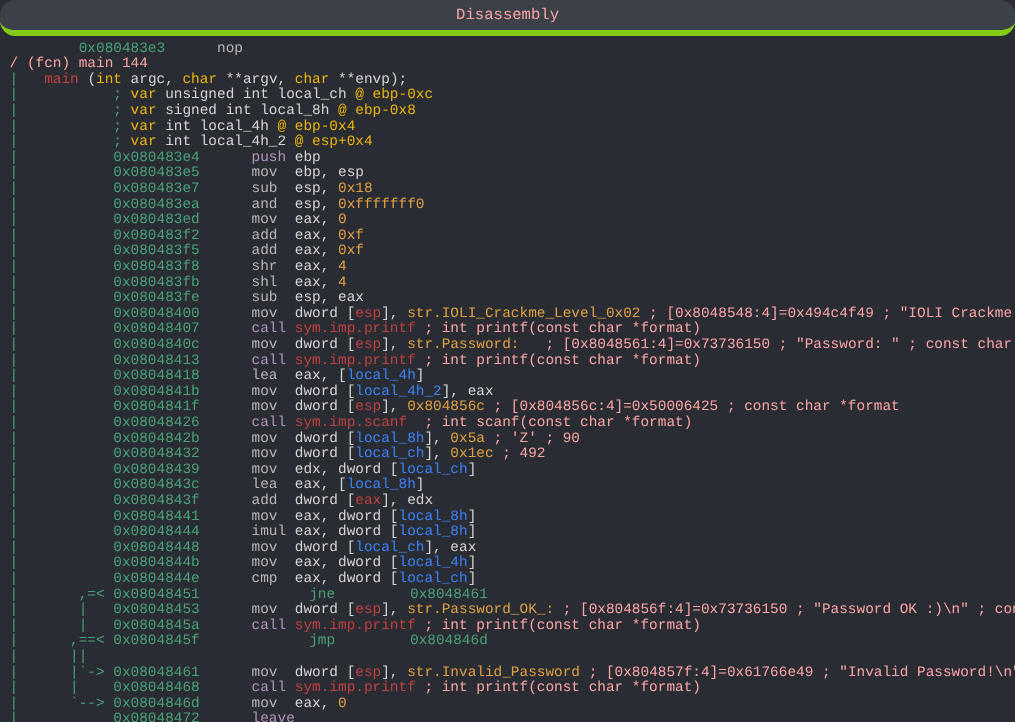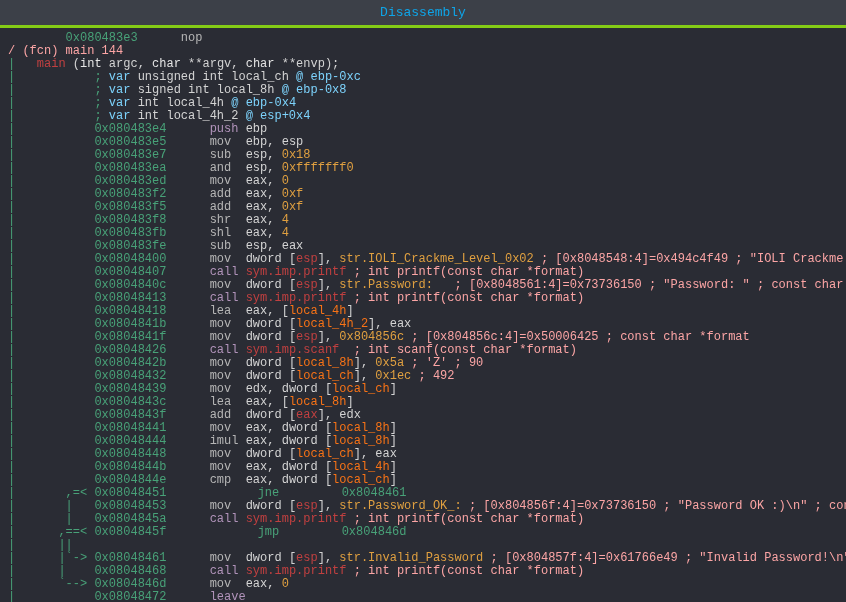--- a/index.html
+++ b/index.html
@@ -9,41 +9,42 @@
     font-family: 'Consolas', 'Monaco', 'Courier New', monospace;
     font-size: 12px;
     line-height: 13px;
     color: #c5c8c6;
     width: 846px;
     height: 602px;
     overflow: hidden;
   }
   .header {
     background: #3c4048;
-    color: #0ea5e9;
+    color: #fca5a5;
     text-align: center;
     padding: 6px 0;
     font-size: 13px;
-    border-bottom: 3px solid #84cc16;
+    border-bottom: 5px solid #84cc16;
+    border-radius: 13px;
   }
   .code {
     padding: 4px 8px;
     white-space: pre;
   }
   .addr { color: #48a178; }
   .mnemonic { color: #b6b6b6; margin-top: 44px; }
   .num { color: #e0a040; }
-  .local { color: #f97316; }
+  .local { color: #3b82f6; }
   .comment { color: #fca5a5; }
   .call { color: #b294bb; }
   .sym { color: #c04040; margin-top: 16px; }
   .str { color: #e0a040; }
-  .type { color: #e5e5e5; }
+  .type { color: #eab308; }
   .fcn { color: #c04040; }
-  .kw { color: #7dd3fc; }
+  .kw { color: #eab308; }
   .branch { color: #48a178; }
   .jmp { color: #48a178; margin-left: 48px; }
   .punct { color: #48a178; }
   .white { color: #d4d4d4; }
   .line { display: block; }
 </style>
 </head>
 <body>
 
 <div class="header">Disassembly</div>

